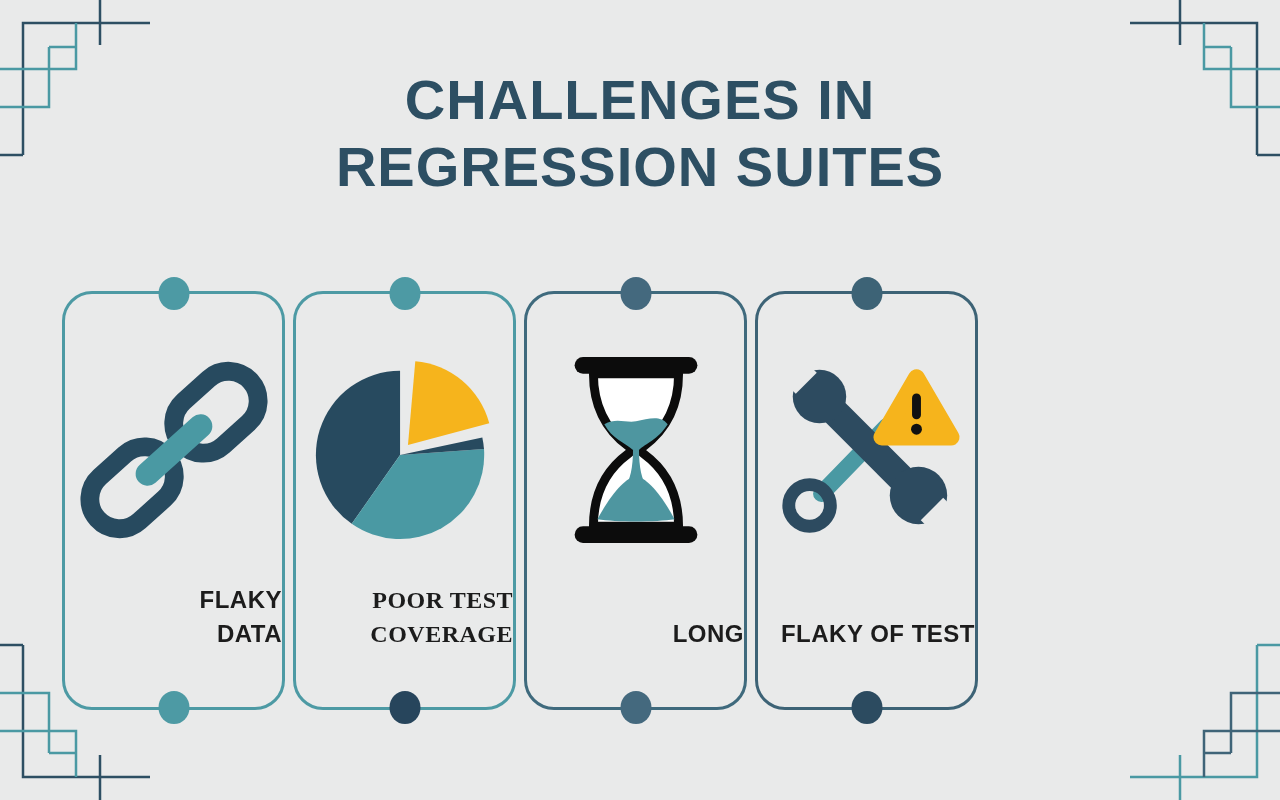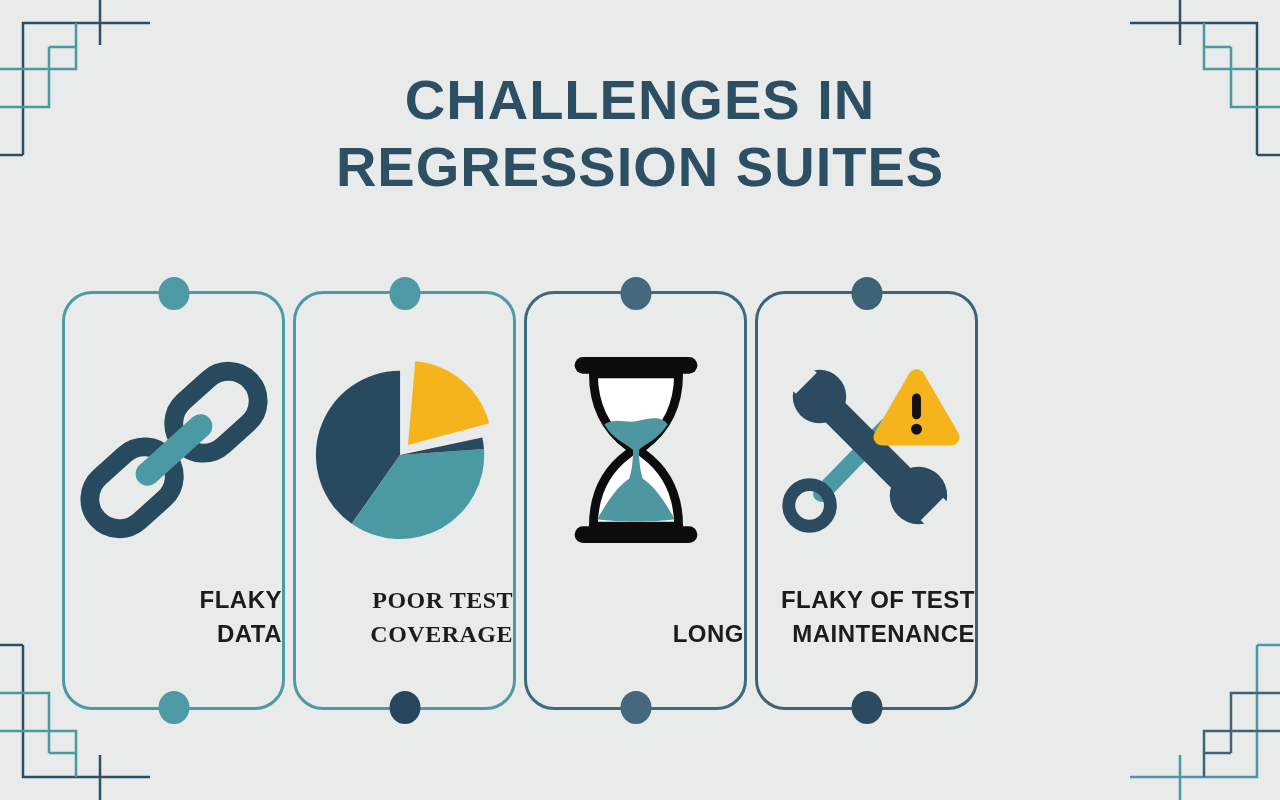--- a/index.html
+++ b/index.html
@@ -155,18 +155,17 @@
           <circle cx="152" cy="146" r="29" fill="#2d4b60"></circle>
           <rect x="163" y="150" width="18" height="32" transform="rotate(45 172 166)" fill="#e9eaea"></rect>
 
           <path d="M150,27 L185,87 L115,87 Z" fill="#f6b41c" stroke="#f6b41c" stroke-width="17" stroke-linejoin="round"></path>
           <rect x="145.5" y="43" width="9" height="26" rx="4.5" fill="#111111"></rect>
           <circle cx="150" cy="79" r="5.5" fill="#111111"></circle>
         </svg>
       </div>
       <div class="card-label">
         <div>FLAKY OF TEST</div>
-        <div>MAINTENANCE</div>
       </div>
     </div>
 
   </div>
 </div>
 
 </body></html>

